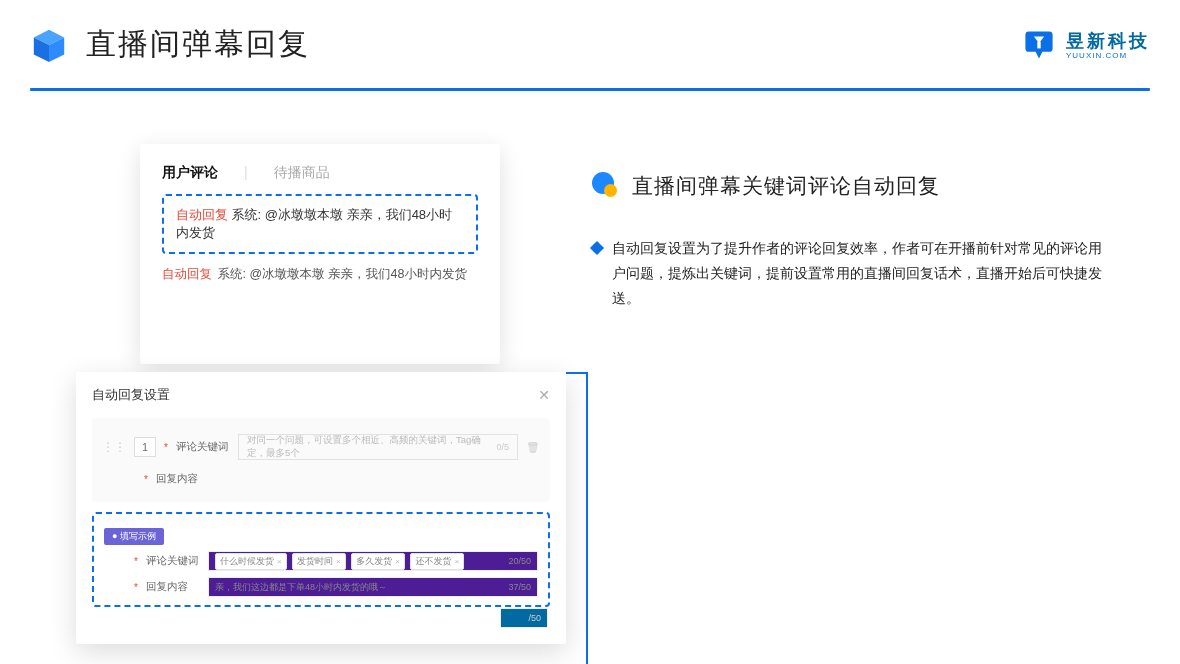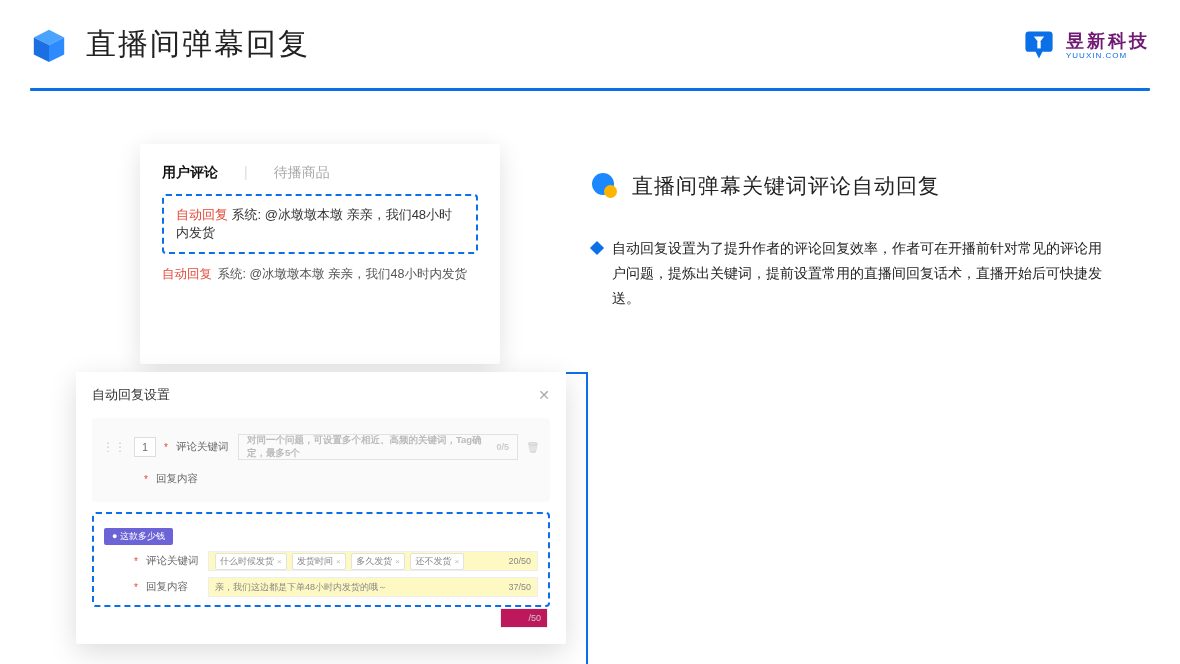--- a/index.html
+++ b/index.html
@@ -5,21 +5,21 @@
 * { box-sizing: border-box; margin: 0; padding: 0; }
 body { font-family: "Microsoft YaHei", Arial, sans-serif; background: #fff; width: 1180px; height: 664px; position: relative; overflow: hidden; }
 
 
 .header { position: absolute; top: 24px; left: 30px; right: 30px; display: flex; align-items: center; justify-content: space-between; }
 .header-left { display: flex; align-items: center; gap: 18px; }
 .cube-icon { width: 38px; height: 38px; transform: rotate(0deg); }
 .page-title { font-size: 30px; font-weight: 500; color: #222; letter-spacing: 2px; }
 .brand { display: flex; align-items: center; gap: 10px; }
 .brand-logo { width: 34px; height: 34px; }
-.brand-text { font-size: 18px; font-weight: 700; color: #701a75; letter-spacing: 3px; }
+.brand-text { font-size: 18px; font-weight: 700; color: #0369a1; letter-spacing: 3px; }
 .brand-sub { font-size: 8px; color: #0b6fe8; letter-spacing: 1px; margin-top: -2px; }
 .brand-col { display: flex; flex-direction: column; align-items: flex-start; }
 .hr { position: absolute; top: 88px; left: 30px; right: 30px; height: 3px; background: #0b6fe8; border-radius: 1px; }
 
 
 .shot-stack { position: absolute; left: 76px; top: 144px; width: 490px; height: 486px; }
 .card-a { position: absolute; left: 64px; top: 0; width: 360px; height: 220px; background: #fff; box-shadow: 0 6px 24px rgba(0,0,0,0.12); border-radius: 2px; padding: 20px 22px; font-size: 13px; color: #333; }
 .tab-row { display: flex; gap: 26px; font-size: 14px; margin-bottom: 4px; }
 .tab-active { color: #111; font-weight: 600; }
 .tab-sep { color: #ddd; }
@@ -30,42 +30,42 @@
 .msg .auto-label { margin-right: 2px; }
 
 .card-b { position: absolute; left: 0; top: 228px; width: 490px; height: 272px; background: #fff; box-shadow: 0 8px 28px rgba(0,0,0,0.14); border-radius: 2px; padding: 14px 16px; font-size: 11px; color: #555; }
 .modal-head { display: flex; justify-content: space-between; align-items: center; font-size: 13px; color: #333; padding-bottom: 8px; }
 .close-x { color: #aaa; font-size: 14px; }
 .form-row { display: flex; align-items: center; gap: 8px; padding: 6px 0; font-size: 10.5px; }
 .handle { color: #ccc; font-size: 12px; }
 .num-box { width: 22px; height: 20px; border: 1px solid #ddd; background: #fff; display: inline-flex; align-items: center; justify-content: center; font-size: 10px; color: #666; }
 .req-dot { color: #e34a3a; font-size: 10px; }
 .fld-label { width: 54px; color: #666; white-space: nowrap; font-size: 10.5px; }
-.fld-input { flex: 1; border: 1px solid #e2e2e2; height: 22px; display: flex; align-items: center; padding: 12px 8px; color: #bbb; font-size: 9.5px; justify-content: space-between; font-weight: bold; }
+.fld-input { flex: 1; border: 1px solid #e2e2e2; height: 22px; display: flex; align-items: center; padding: 12px 8px; color: #bbb; font-size: 9.5px; justify-content: space-between; }
 .fld-input .count { color: #ccc; font-size: 9px; }
 .trash { color: #ccc; width: 14px; text-align: center; }
 .form-block { background: #fafafb; padding: 10px 10px; border-radius: 3px; margin-top: 6px; }
 
 .dash-box2 { border: 2px dashed #0b6fe8; border-radius: 4px; padding: 8px 10px; margin-top: 10px; }
 .add-link { color: #5a55d8; font-size: 10px; font-weight: 600; }
 .add-sub { color: #bbb; font-size: 9.5px; margin-left: 6px; }
 .pill { background: #6b63d6; color: #fff; font-size: 9px; padding: 2px 8px; border-radius: 2px; display: inline-block; margin-top: 6px; }
 .tag { display: inline-flex; align-items: center; border: 1px solid #e2e2e2; background: #fff; color: #888; font-size: 9px; padding: 1px 4px; border-radius: 2px; margin-right: 3px; }
 .tag .x { color: #bbb; margin-left: 3px; font-size: 8px; }
 .ex-row { display: flex; align-items: center; gap: 8px; margin-top: 6px; font-size: 9.5px; }
-.ex-input { flex: 1; border: 1px solid #eee; height: 20px; display: flex; align-items: center; padding: 4px 6px; color: #888; font-size: 9px; justify-content: space-between; background: #fef9c3; }
-.stub-input { position: absolute; right: 18px; bottom: 16px; width: 48px; height: 20px; border: 1px solid #eee; background: #be185d; font-size: 9px; color: #ccc; display: flex; align-items: center; justify-content: flex-end; padding-right: 6px; }
+.ex-input { flex: 1; border: 1px solid #eee; height: 20px; display: flex; align-items: center; padding: 4px 6px; color: #888; font-size: 9px; justify-content: space-between; background: #4c1d95; }
+.stub-input { position: absolute; right: 18px; bottom: 16px; width: 48px; height: 20px; border: 1px solid #eee; background: #0369a1; font-size: 9px; color: #ccc; display: flex; align-items: center; justify-content: flex-end; padding-right: 6px; }
 
 
 .connector-v { position: absolute; left: 510px; top: 228px; width: 2px; height: 332px; background: #0b6fe8; }
 .connector-h { position: absolute; left: 490px; top: 228px; width: 20px; height: 2px; background: #0b6fe8; }
 
 
 .right { position: absolute; left: 592px; top: 172px; width: 540px; }
-.sec-head { display: flex; align-items: center; gap: 14px; margin-bottom: 28px; }
+.sec-head { display: flex; gap: 14px; margin-bottom: 28px; }
 .dot-icon { width: 26px; height: 26px; position: relative; }
 .dot-icon .c1 { position: absolute; width: 22px; height: 22px; background: #1b88ff; border-radius: 50%; left: 0; top: 0; }
 .dot-icon .c2 { position: absolute; width: 13px; height: 13px; background: #ffb400; border-radius: 50%; left: 12px; top: 12px; }
 .sec-title { font-size: 21px; color: #222; font-weight: 500; letter-spacing: 1px; }
 .bullet { display: flex; gap: 10px; margin-top: 36px; font-size: 14px; color: #222; line-height: 1.8; }
 .bullet .diamond { flex: 0 0 auto; width: 10px; height: 10px; background: #0b6fe8; transform: rotate(45deg); margin-top: 7px; }
 .bullet .txt { flex: 1; padding-right: 30px; }
 </style>
 </head>
 <body>
@@ -126,21 +126,21 @@
         <span class="trash">🗑</span>
       </div>
       <div class="form-row" style="padding-left:42px;">
         <span class="req-dot">*</span>
         <span class="fld-label">回复内容</span>
         <span class="trash"></span>
       </div>
     </div>
 
     <div class="dash-box2">
-      <span class="pill">● 这款多少钱</span>
+      <span class="pill">● 填写示例</span>
       <div class="ex-row" style="padding-left:30px;">
         <span class="req-dot">*</span>
         <span class="fld-label">评论关键词</span>
         <div class="ex-input">
           <span>
             <span class="tag">
                 <span>什么时候发货</span>
                 <span class="x">×</span>
               </span>
             <span class="tag">

